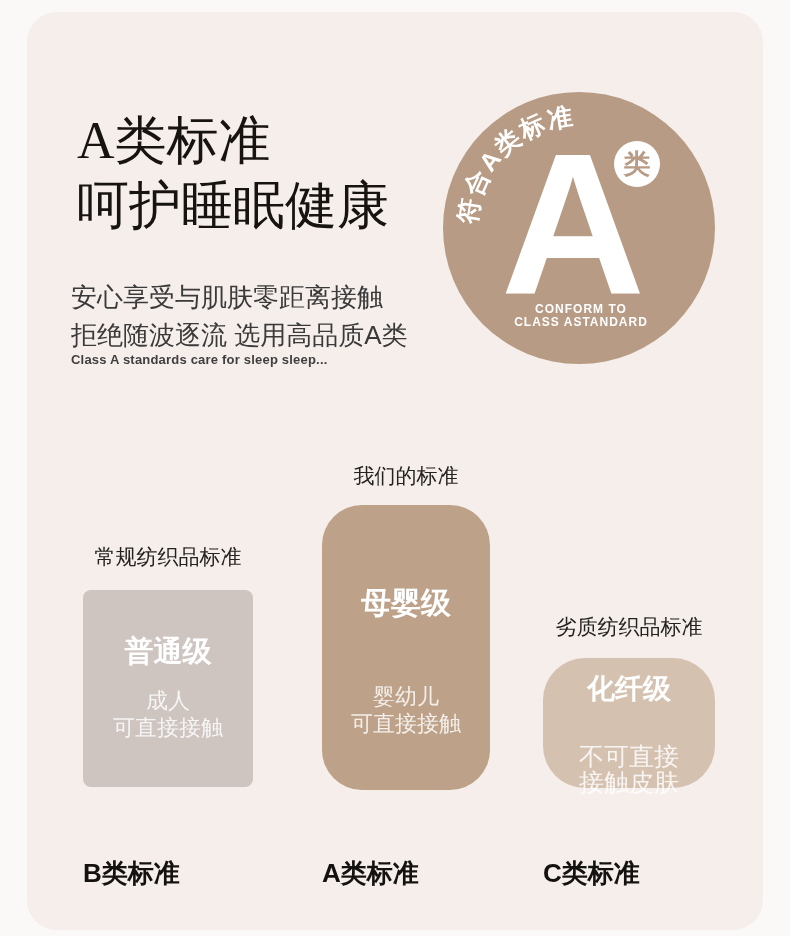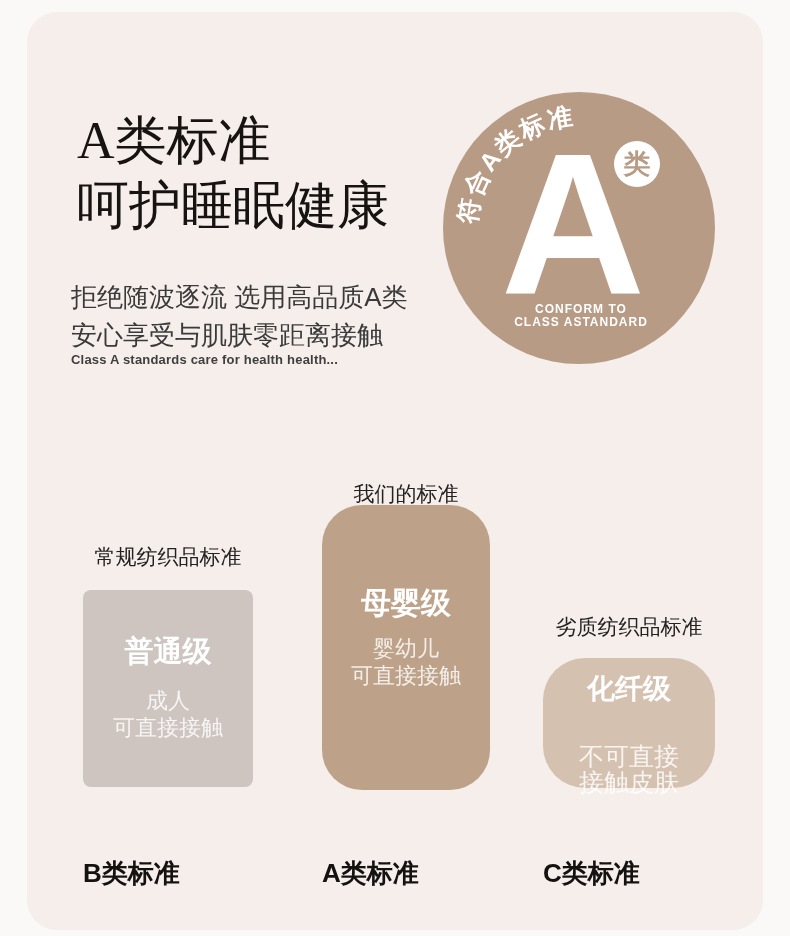--- a/index.html
+++ b/index.html
@@ -42,30 +42,30 @@
   .badge-suffix-circle{fill:#ffffff;}
   .badge-suffix{font-size:27px;font-weight:700;fill:#b79b84;text-anchor:middle;}
   .badge-caption{font-size:12px;font-weight:700;fill:#ffffff;text-anchor:middle;letter-spacing:1px;}
 
   
   .top-label{
     position:absolute;text-align:center;
     font-size:21px;font-weight:500;color:#242220;white-space:nowrap;
   }
   .label-left{left:83px;width:170px;top:543px;}
-  .label-center{left:322px;width:168px;top:462px;margin-top:18px;}
+  .label-center{left:322px;width:168px;top:462px;}
   .label-right{left:543px;width:172px;top:613px;}
 
   
   .grade-card{
     position:absolute;display:flex;flex-direction:column;align-items:center;
     box-sizing:border-box;text-align:center;color:#fff;
   }
   .card-b{left:83px;top:590px;width:170px;height:197px;border-radius:8px;background:#cec5c1;padding-top:44px;}
-  .card-a{left:322px;top:505px;width:168px;height:285px;border-radius:40px;background:#bda289;padding-top:80px;}
+  .card-a{left:322px;top:505px;width:168px;height:285px;border-radius:40px;background:#bda289;padding-top:80px;gap:48px;}
   .card-c{left:543px;top:658px;width:172px;height:130px;border-radius:42px;background:#d5c1b0;padding-top:14px;gap:40px;}
   .grade-title{font-weight:700;color:#ffffff;}
   .card-b .grade-title{font-size:29px;line-height:34px;}
   .card-a .grade-title{font-size:30px;line-height:36px;}
   .card-c .grade-title{font-size:28px;line-height:34px;}
   .grade-desc{color:rgba(255,255,255,.82);font-weight:500;}
   .card-b .grade-desc{margin-top:19px;font-size:22px;line-height:27px;}
   .card-a .grade-desc{margin-top:14px;font-size:22px;line-height:27px;}
   .card-c .grade-desc{font-size:25px;line-height:26px;font-family:Liberation Mono, monospace;}
 
@@ -84,25 +84,25 @@
 <div class="stage">
 
   <div class="panel"></div>
 
   <div class="title">
     <div>A类标准</div>
     <div>呵护睡眠健康</div>
   </div>
 
   <div class="subtitle">
+    <div>安心享受与肌肤零距离接触</div>
     <div>拒绝随波逐流 选用高品质A类</div>
-    <div>安心享受与肌肤零距离接触</div>
   </div>
 
-  <div class="caption-en">Class A standards care for health health...</div>
+  <div class="caption-en">Class A standards care for sleep sleep...</div>
 
   <svg class="badge" viewBox="0 0 272 272" width="272" height="272" xmlns="http://www.w3.org/2000/svg">
     <circle class="badge-circle" cx="136" cy="136" r="136"></circle>
     <path id="badge-arc" d="M 33 136 A 103 103 0 0 1 136 33" fill="none"></path>
     <text class="badge-arc-text">
       <textPath href="#badge-arc" startOffset="50%" text-anchor="middle">符合A类标准</textPath>
     </text>
     <text class="badge-letter" x="130" y="201">A</text>
     <circle class="badge-suffix-circle" cx="194" cy="72" r="23"></circle>
     <text class="badge-suffix" x="194" y="81">类</text>

